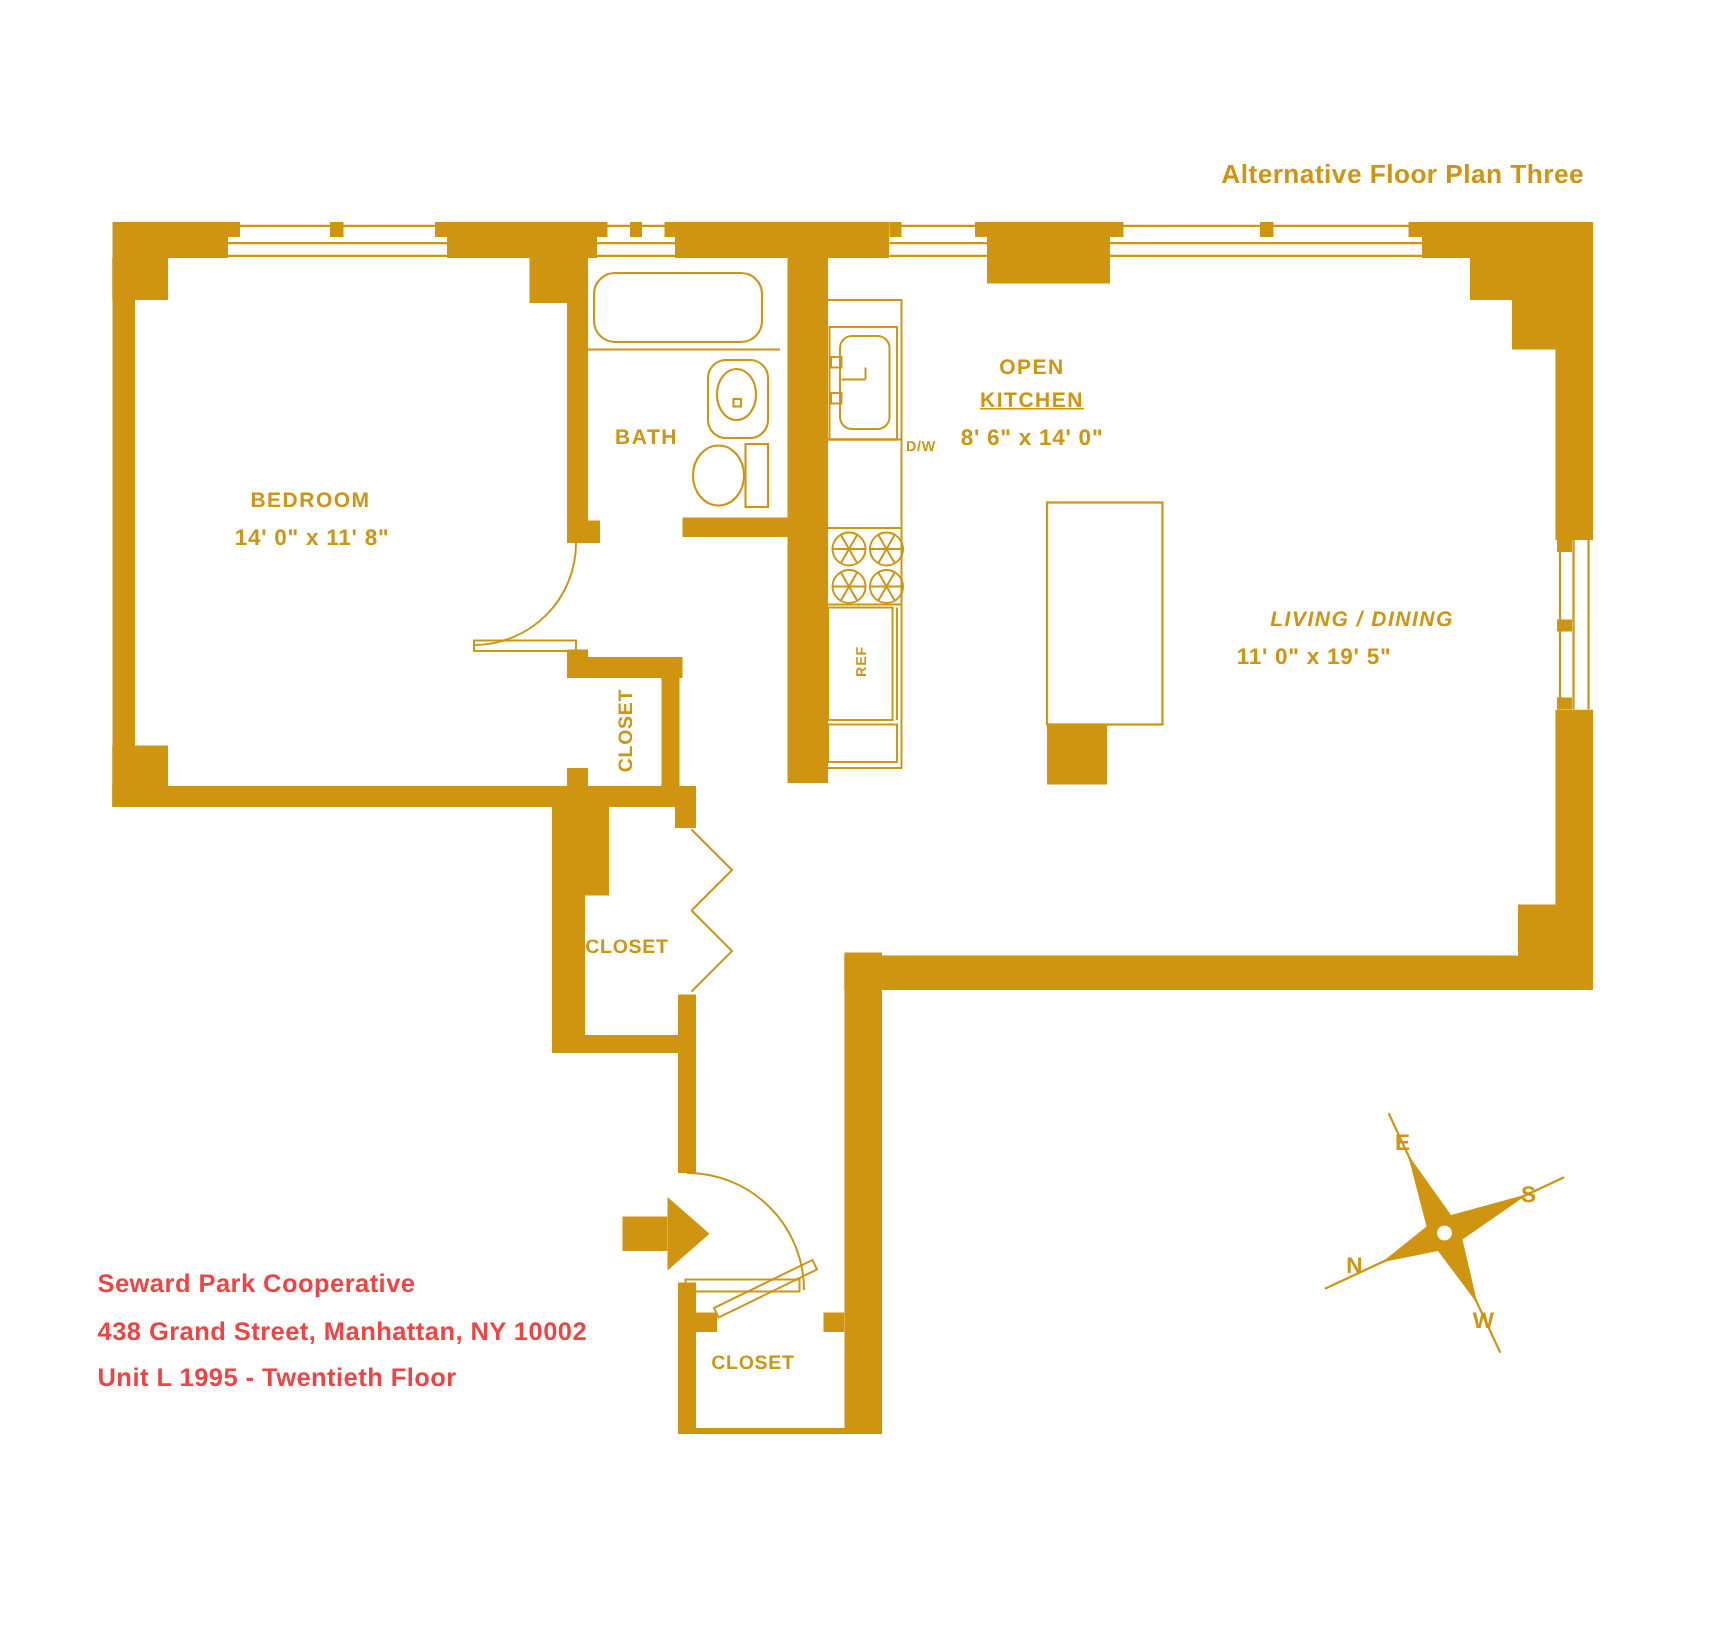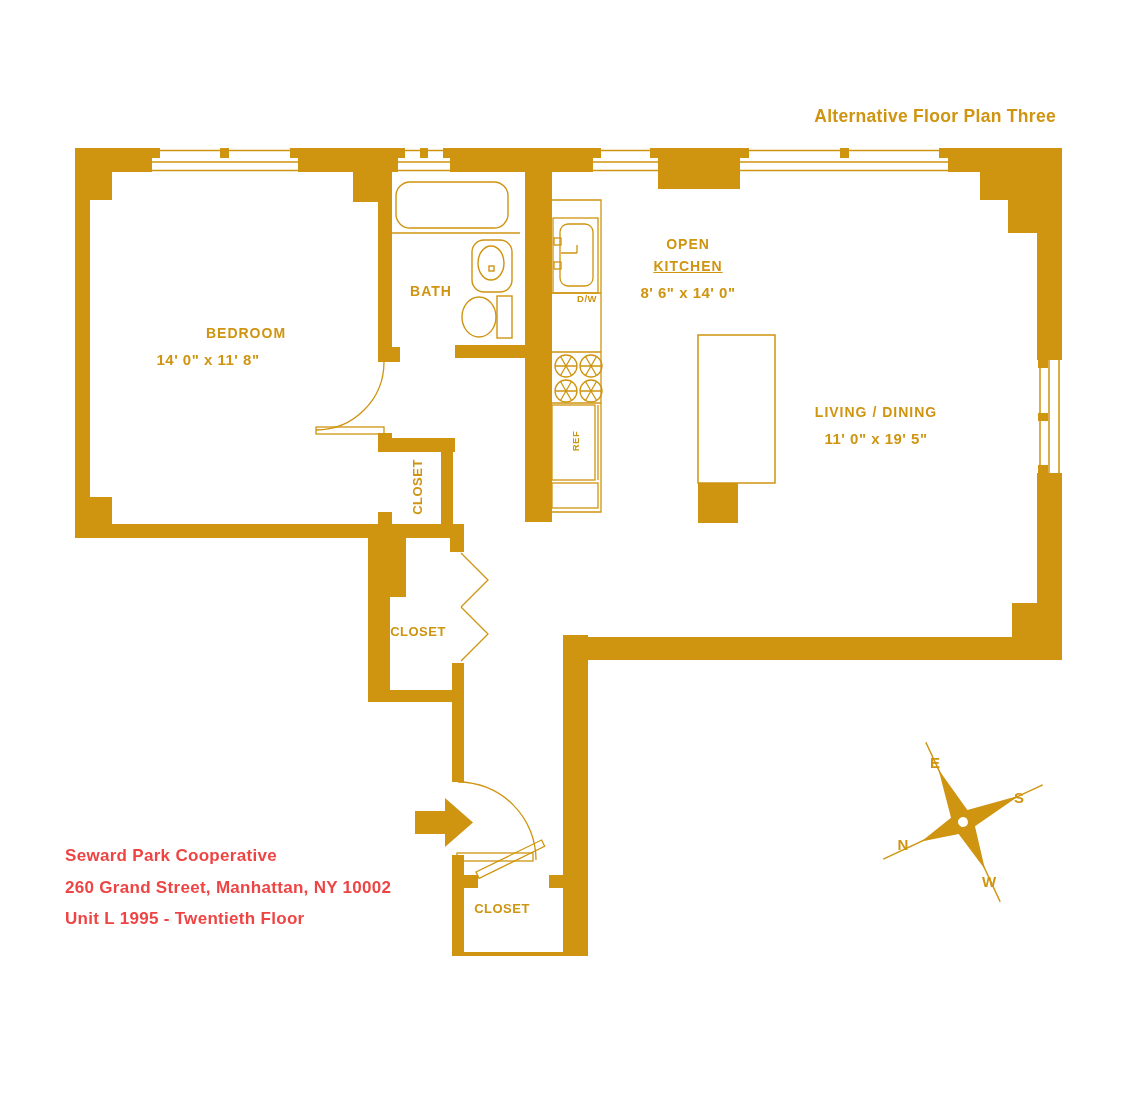--- a/index.html
+++ b/index.html
@@ -184,43 +184,43 @@
     <g transform="translate(963,822) rotate(-25)">
       <path d="M-88 0 H88 M0 -88 V88" stroke="#CF9410" stroke-width="1.5"></path>
       <polygon fill="#CF9410" points="0,-58 9,-9 62,0 9,9 0,52 -9,9 -46,0 -9,-9"></polygon>
       <circle cx="0" cy="0" r="5" fill="#ffffff"></circle>
     </g>
   </g>
 </svg>
 
 <div id="plan-title">Alternative Floor Plan Three</div>
 
-<div class="lbl room" style="left:207px;top:333px;margin-left:39px;">BEDROOM</div>
+<div class="lbl room" style="left:207px;top:333px;">BEDROOM</div>
 <div class="lbl dims" style="left:208px;top:359px;">14' 0" x 11' 8"</div>
 
 <div class="lbl room" style="left:431px;top:291px;">BATH</div>
 
 <div class="lbl room" style="left:688px;top:244px;">OPEN</div>
 <div class="lbl room" style="left:688px;top:266px;text-decoration:underline;">KITCHEN</div>
 <div class="lbl dims" style="left:688px;top:292px;">8' 6" x 14' 0"</div>
 
-<div class="lbl room" style="left:876px;top:412px;">LIVING / DINING</div>
+<div class="lbl room" style="left:908px;top:412px;font-style:italic;">LIVING / DINING</div>
 <div class="lbl dims" style="left:876px;top:438px;">11' 0" x 19' 5"</div>
 
 <div class="lbl closet rot" style="left:417px;top:487px;">CLOSET</div>
 <div class="lbl closet" style="left:418px;top:631px;">CLOSET</div>
 <div class="lbl closet" style="left:502px;top:908px;">CLOSET</div>
 
-<div class="lbl tiny" style="left:587px;top:298px;">D/W</div>
+<div class="lbl tiny" style="left:614px;top:298px;">D/W</div>
 <div class="lbl tiny rot" style="left:575px;top:441px;">REF</div>
 
 <div class="lbl compass-letter" style="left:935px;top:762px;">E</div>
 <div class="lbl compass-letter" style="left:1019px;top:797px;">S</div>
 <div class="lbl compass-letter" style="left:903px;top:844px;">N</div>
 <div class="lbl compass-letter" style="left:989px;top:881px;">W</div>
 
 <div id="footer">
   <div>Seward Park Cooperative</div>
-  <div>260 Grand Street, Manhattan, NY 10002</div>
+  <div>438 Grand Street, Manhattan, NY 10002</div>
   <div>Unit L 1995 - Twentieth Floor</div>
 </div>
 
 </div>
 
 </body></html>

